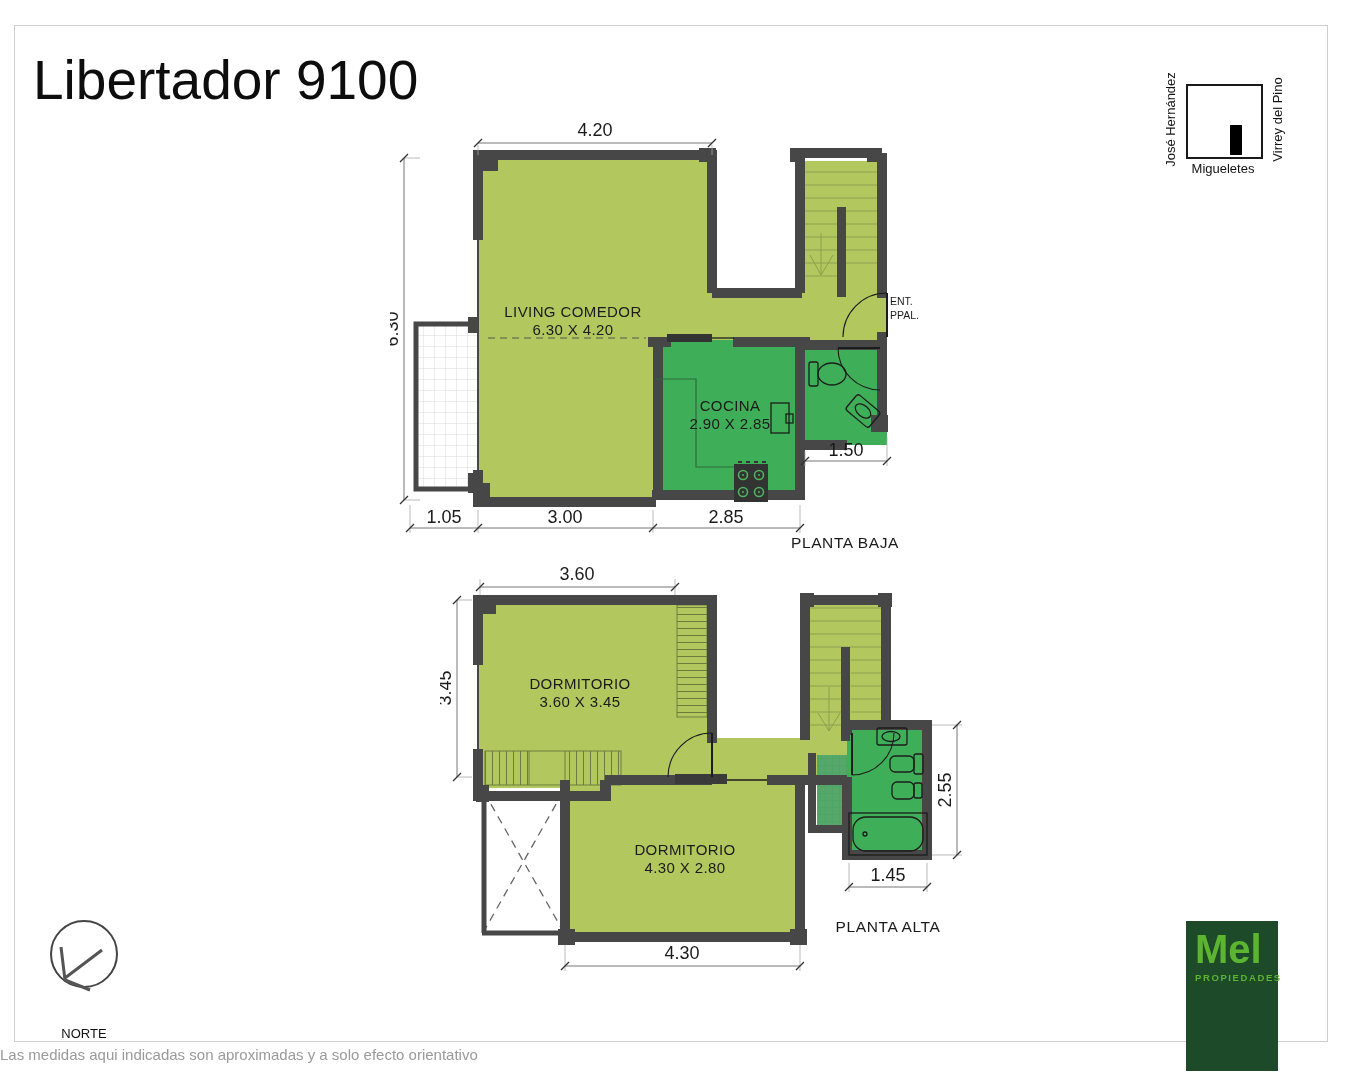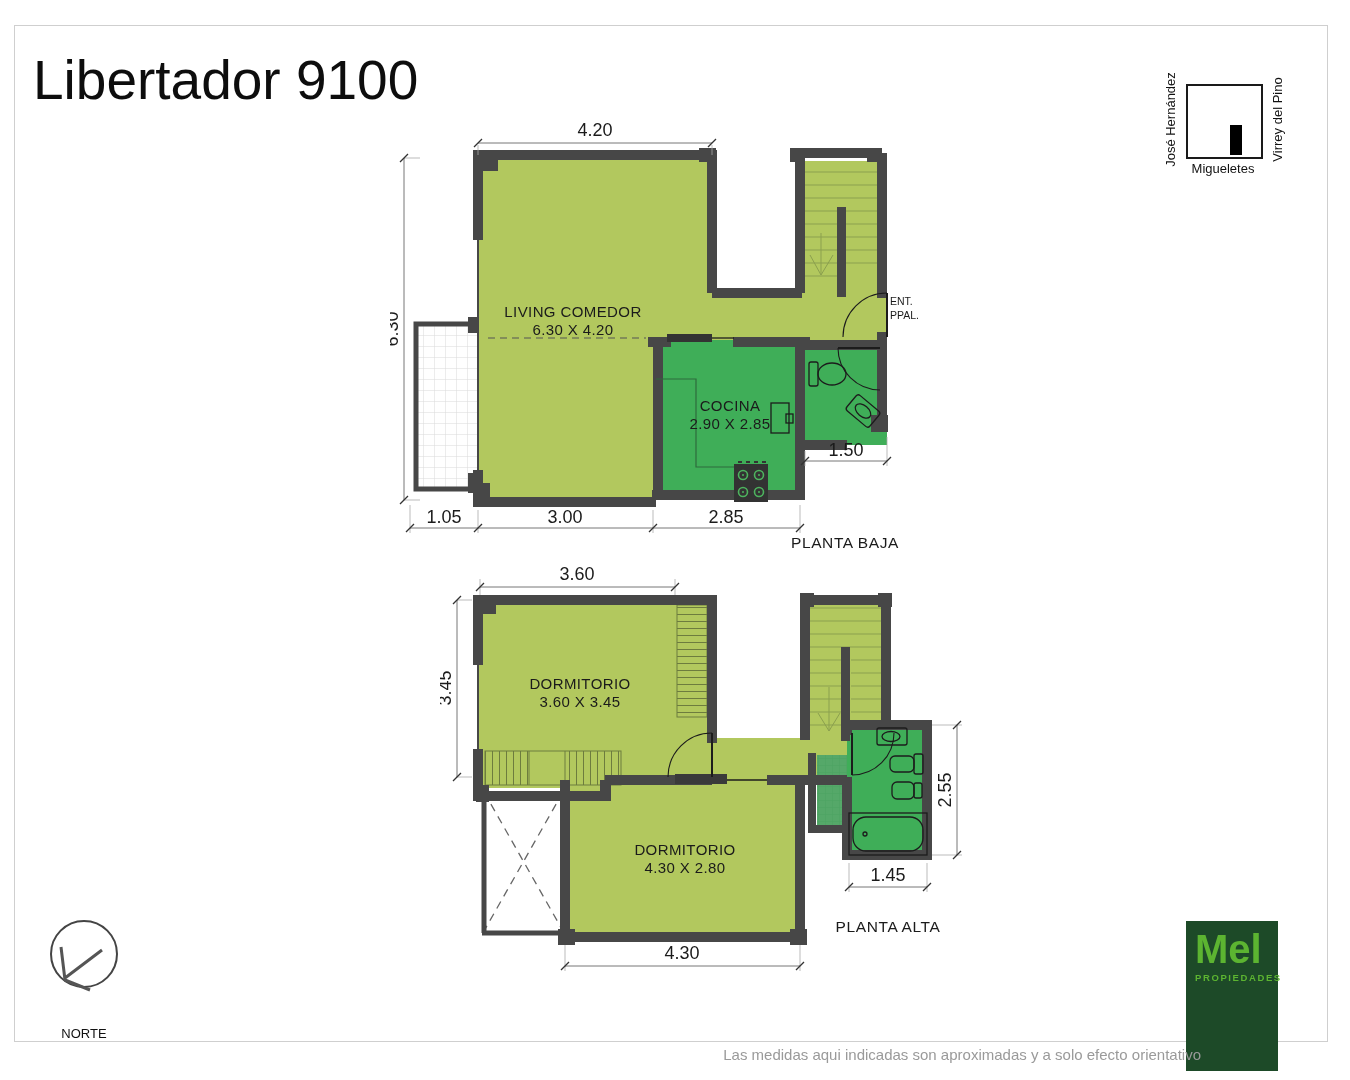--- a/index.html
+++ b/index.html
@@ -42,21 +42,21 @@
   .voidx{stroke:#666;stroke-width:1.3;fill:none;stroke-dasharray:8,6;}
   .thinout{stroke:#6d7c3e;stroke-width:1;fill:none;}
   
   .compass{position:absolute;left:44px;top:914px;}
   .norte{position:absolute;left:34px;top:1026px;width:100px;text-align:center;
          font-size:13px;color:#111;}
   
   .logo{position:absolute;left:1186px;top:921px;width:92px;height:150px;background:#1d4a28;}
   .logo .brand{font-size:40px;font-weight:bold;color:#5cb431;margin:8px 0 0 9px;line-height:1;}
   .logo .sub{font-size:9.5px;font-weight:bold;color:#5cb431;letter-spacing:1.6px;margin:3px 0 0 9px;}
-  .footer{position:absolute;left:0;top:1046px;width:1201px;text-align:right;
+  .footer{position:absolute;left:0;top:1046px;width:1201px;text-align:left;
           font-size:15px;color:#9a9a9a;}
 </style>
 </head>
 <body>
 
 <div class="frame"></div>
 
 <div class="title">Libertador 9100</div>
 
 <div>

